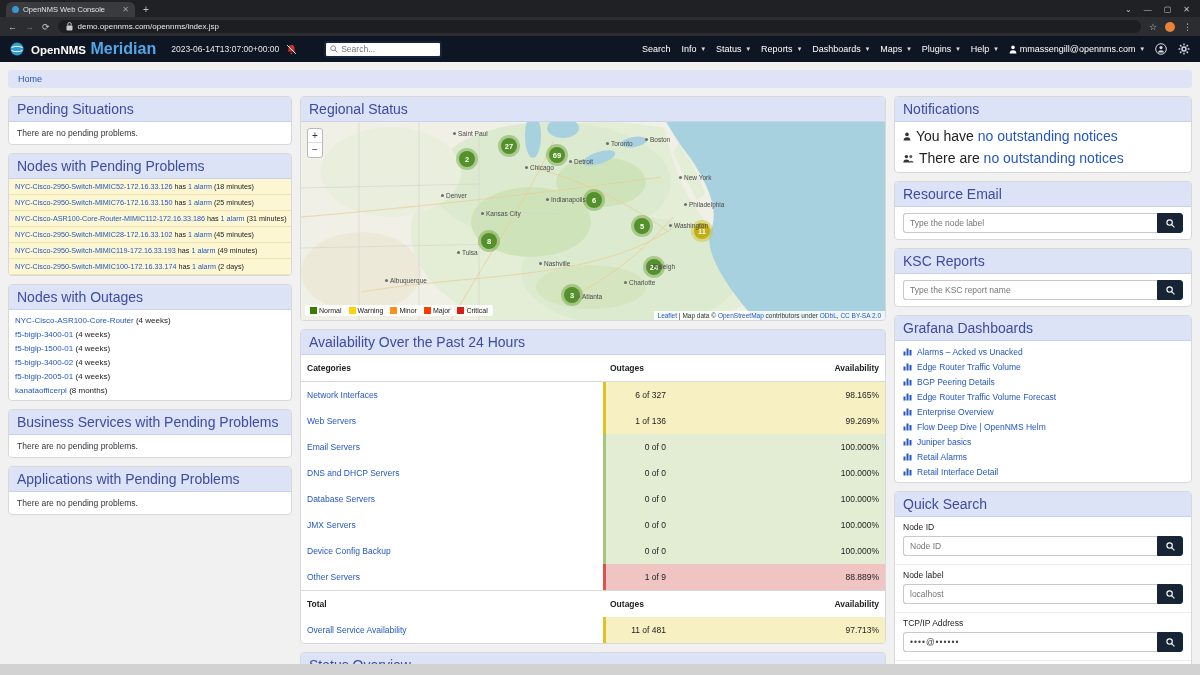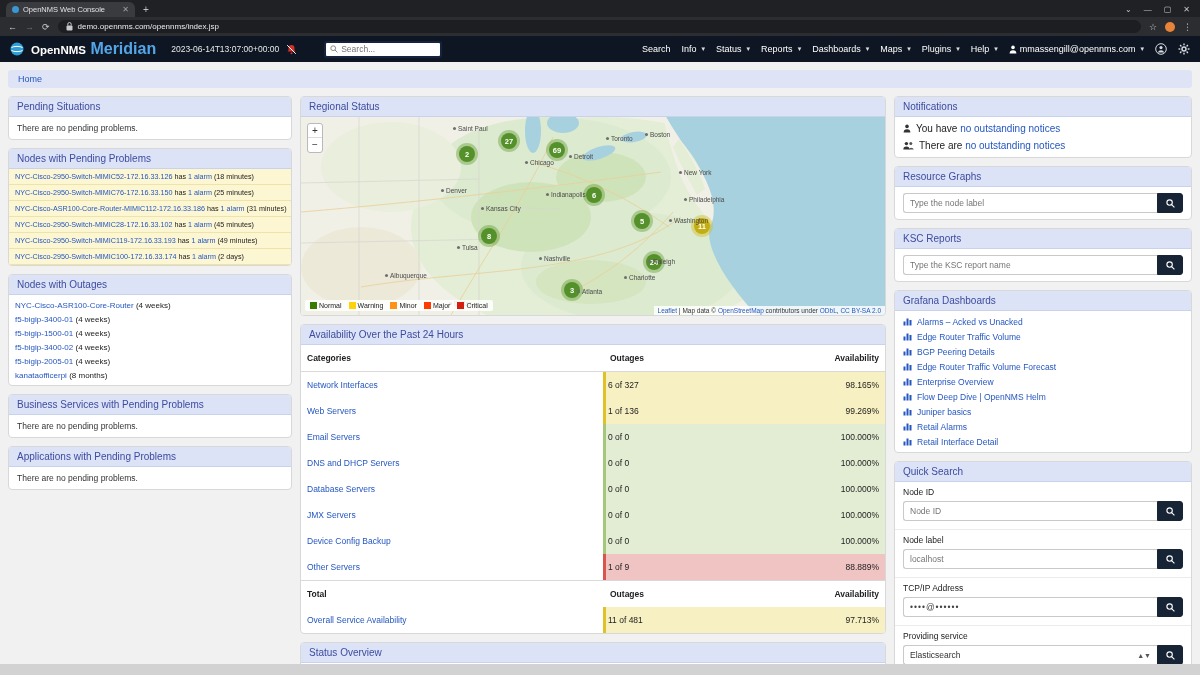--- a/index.html
+++ b/index.html
@@ -30,21 +30,21 @@
   .nav-menu { margin-left:auto; display:flex; align-items:center; gap:11px; color:#fff; font-size:9px; white-space:nowrap; }
   .nav-item { cursor:pointer; display:flex; align-items:center; gap:3px; }
   .has-caret::after { content:"▾"; font-size:7px; opacity:.85; margin-left:2px; }
 
   
   .breadcrumb { margin:8px; height:18px; background:#dee4f5; border-radius:3px; display:flex; align-items:center; padding:0 10px; font-size:9px; }
 
   
   .content { display:grid; grid-template-columns:284px 1fr 298px; gap:8px; padding:0 8px; align-items:start; }
   .card { background:#fff; border:1px solid #d8d8d8; border-radius:4px; margin-bottom:8px; overflow:hidden; }
-  .card-header { background:#dce3f6; color:#3d4ba0; font-size:10px; padding:4px 8px; border-bottom:1px solid #c9d2ec; }
+  .card-header { background:#dce3f6; color:#3d4ba0; font-size:14px; padding:4px 8px; border-bottom:1px solid #c9d2ec; }
   .card-body { padding:6px 8px; font-size:8.5px; color:#333; }
 
   .problem-row { background:#fcf6d2; border-bottom:1px solid #eee3a8; padding:3px 6px; font-size:7.2px; white-space:nowrap; overflow:hidden; color:#222; }
   .outage-row { padding:2.5px 6px; font-size:8px; color:#222; }
 
   
   .map { position:relative; height:198px; background:#eef0e6; overflow:hidden; }
   .map svg.terrain { position:absolute; inset:0; width:100%; height:100%; }
   .zoom-ctl { position:absolute; top:6px; left:6px; width:16px; background:#fff; border:1px solid #b9b9b9; border-radius:3px; z-index:6; overflow:hidden; }
   .zoom-btn { height:14px; line-height:14px; text-align:center; font-size:10px; color:#333; cursor:pointer; }
@@ -60,39 +60,39 @@
   .legend-sq { width:7px; height:7px; display:inline-block; margin-right:2px; vertical-align:-1px; }
   .attribution { position:absolute; right:0; bottom:0; background:rgba(255,255,255,.8); font-size:6.5px; padding:1px 4px; color:#333; z-index:6; }
 
   
   .avail-head, .avail-row, .avail-total { display:flex; align-items:stretch; font-size:8.5px; color:#222; }
   .avail-head { font-weight:bold; border-bottom:1px solid #d9d9d9; }
   .avail-total { font-weight:bold; border-top:1px solid #d9d9d9; }
   .a-cat { flex:1; padding:8px 6px; }
   .a-vals { width:282px; display:flex; align-items:center; position:relative; padding-left:5px; }
   .avail-row .a-vals::before, .avail-overall .a-vals::before { content:""; position:absolute; left:0; top:0; bottom:0; width:3px; }
-  .a-out { width:60px; text-align:left; padding:3px 2px 3px 0; }
+  .a-out { width:60px; text-align:right; padding:3px 2px 3px 0; }
   .a-av { flex:1; text-align:right; padding:3px 6px 3px 0; }
   .h-out { text-align:left; padding-left:2px; }
   [data-severity="warning"] .a-vals, .a-vals[data-severity="warning"] { background:#f7f0c2; }
   [data-severity="warning"] .a-vals::before { background:#dfc227; }
   [data-severity="normal"] .a-vals { background:#e3edd3; }
   [data-severity="normal"] .a-vals::before { background:#a6c67c; }
   [data-severity="critical"] .a-vals { background:#f1c4c4;margin-left:12px; }
   [data-severity="critical"] .a-vals::before { background:#d9534f; }
 
   
   .donuts { display:flex; justify-content:space-around; padding:12px 8px 8px; }
   .donut-wrap { display:flex; flex-direction:column; align-items:center; width:180px; }
   .donut { width:128px; height:128px; border-radius:50%; position:relative; }
   .donut::after { content:""; position:absolute; inset:29px; background:#fff; border-radius:50%; }
   .donut-label { position:absolute; inset:34px; display:flex; align-items:center; justify-content:center; text-align:center; font-size:8.5px; color:#222; z-index:2; }
 
   
-  .notif-row { display:flex; align-items:center; gap:5px; padding:3px 8px; font-size:10px; color:#222; }
+  .notif-row { display:flex; align-items:center; gap:5px; padding:3px 8px; font-size:14px; color:#222; }
   .input-group { display:flex; height:20px; }
   .input-group input { flex:1; min-width:0; border:1px solid #c9c9c9; border-right:none; border-radius:3px 0 0 3px; padding:0 6px; font-size:8.5px; color:#444; outline:none; font-family:inherit; }
   .search-btn { width:26px; background:#172435; border:1px solid #172435; border-radius:0 3px 3px 0; display:flex; align-items:center; justify-content:center; cursor:pointer; flex:none; }
   .grafana-row { display:flex; align-items:center; gap:5px; padding:2.5px 8px; font-size:8.5px; }
   .qs-field { padding:5px 8px 8px; border-bottom:1px solid #ececec; }
   .qs-field:last-child { border-bottom:none; }
   .qs-label { display:block; font-size:8.5px; color:#222; margin-bottom:4px; }
   .select-box { flex:1; min-width:0; border:1px solid #c9c9c9; border-right:none; border-radius:3px 0 0 3px; display:flex; align-items:center; justify-content:space-between; padding:0 6px; font-size:8.5px; color:#333; cursor:pointer; }
   .select-caret { font-size:7px; color:#555; }
   .ip-masked { letter-spacing:1px; }
@@ -468,21 +468,21 @@
               <path d="M0.3 8.6 a3.1 3.1 0 0 1 6.2 0z" fill="#333"></path>
               <circle cx="7.8" cy="2.6" r="1.5" fill="#555"></circle>
               <path d="M5.6 8.6 a2.7 2.7 0 0 1 5.2 0z" fill="#555"></path>
             </svg>
           <span><span>There are</span> <a href="#">no outstanding notices</a></span>
         </div>
       </div>
     </div>
 
     <div class="card">
-      <div class="card-header">Resource Graphs</div>
+      <div class="card-header">Resource Email</div>
       <div class="card-body">
         <div class="input-group">
           <input placeholder="Type the node label" style="">
           <div class="search-btn">
               <svg class="icon-svg" width="9" height="9" viewBox="0 0 9 9">
                 <circle cx="3.6" cy="3.6" r="2.7" fill="none" stroke="#fff" stroke-width="1.1"></circle>
                 <line x1="5.6" y1="5.6" x2="8.4" y2="8.4" stroke="#fff" stroke-width="1.1"></line>
               </svg>
             </div>
         </div>

